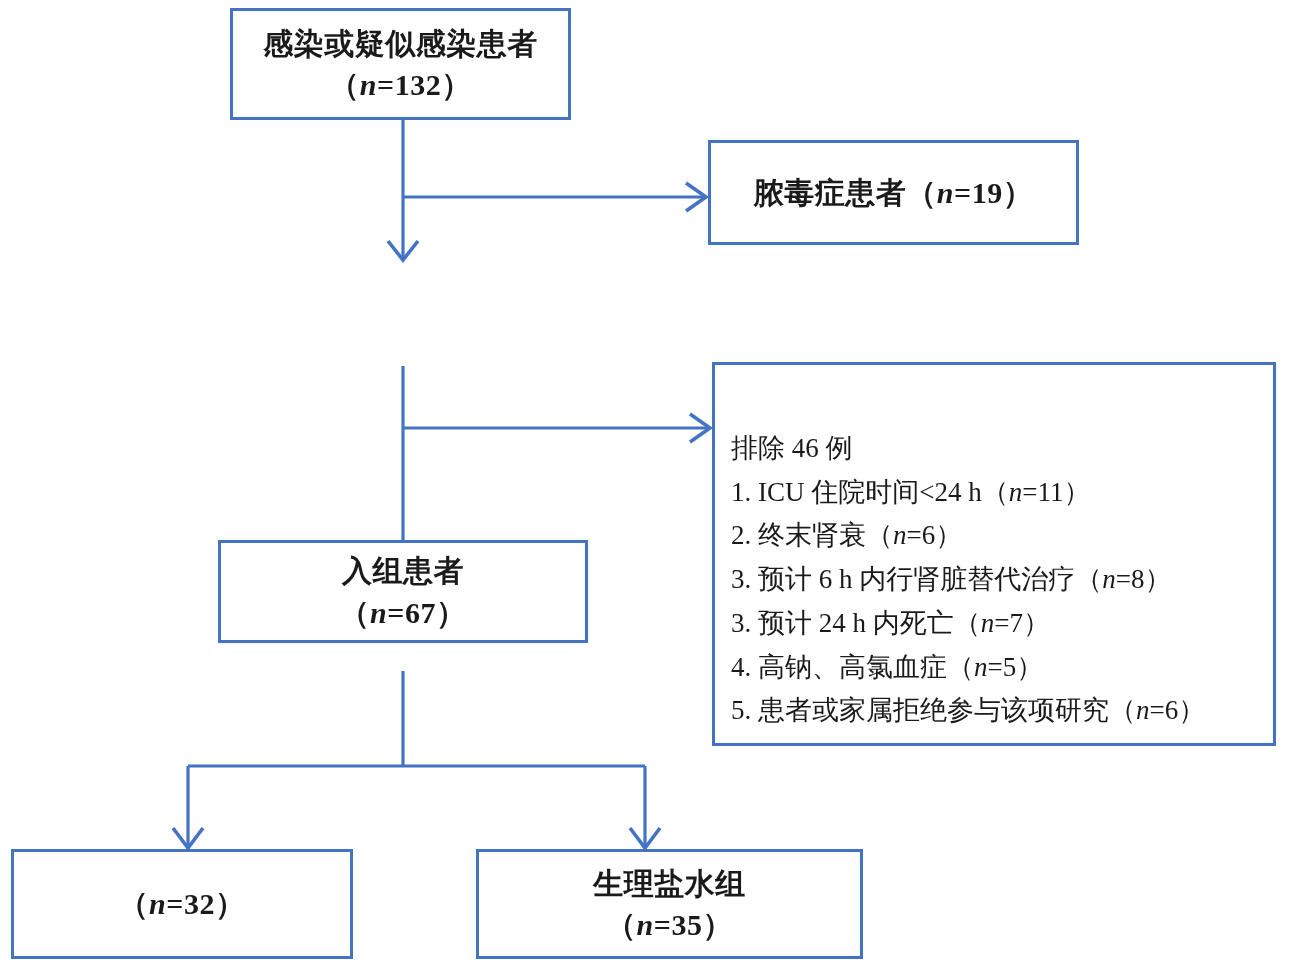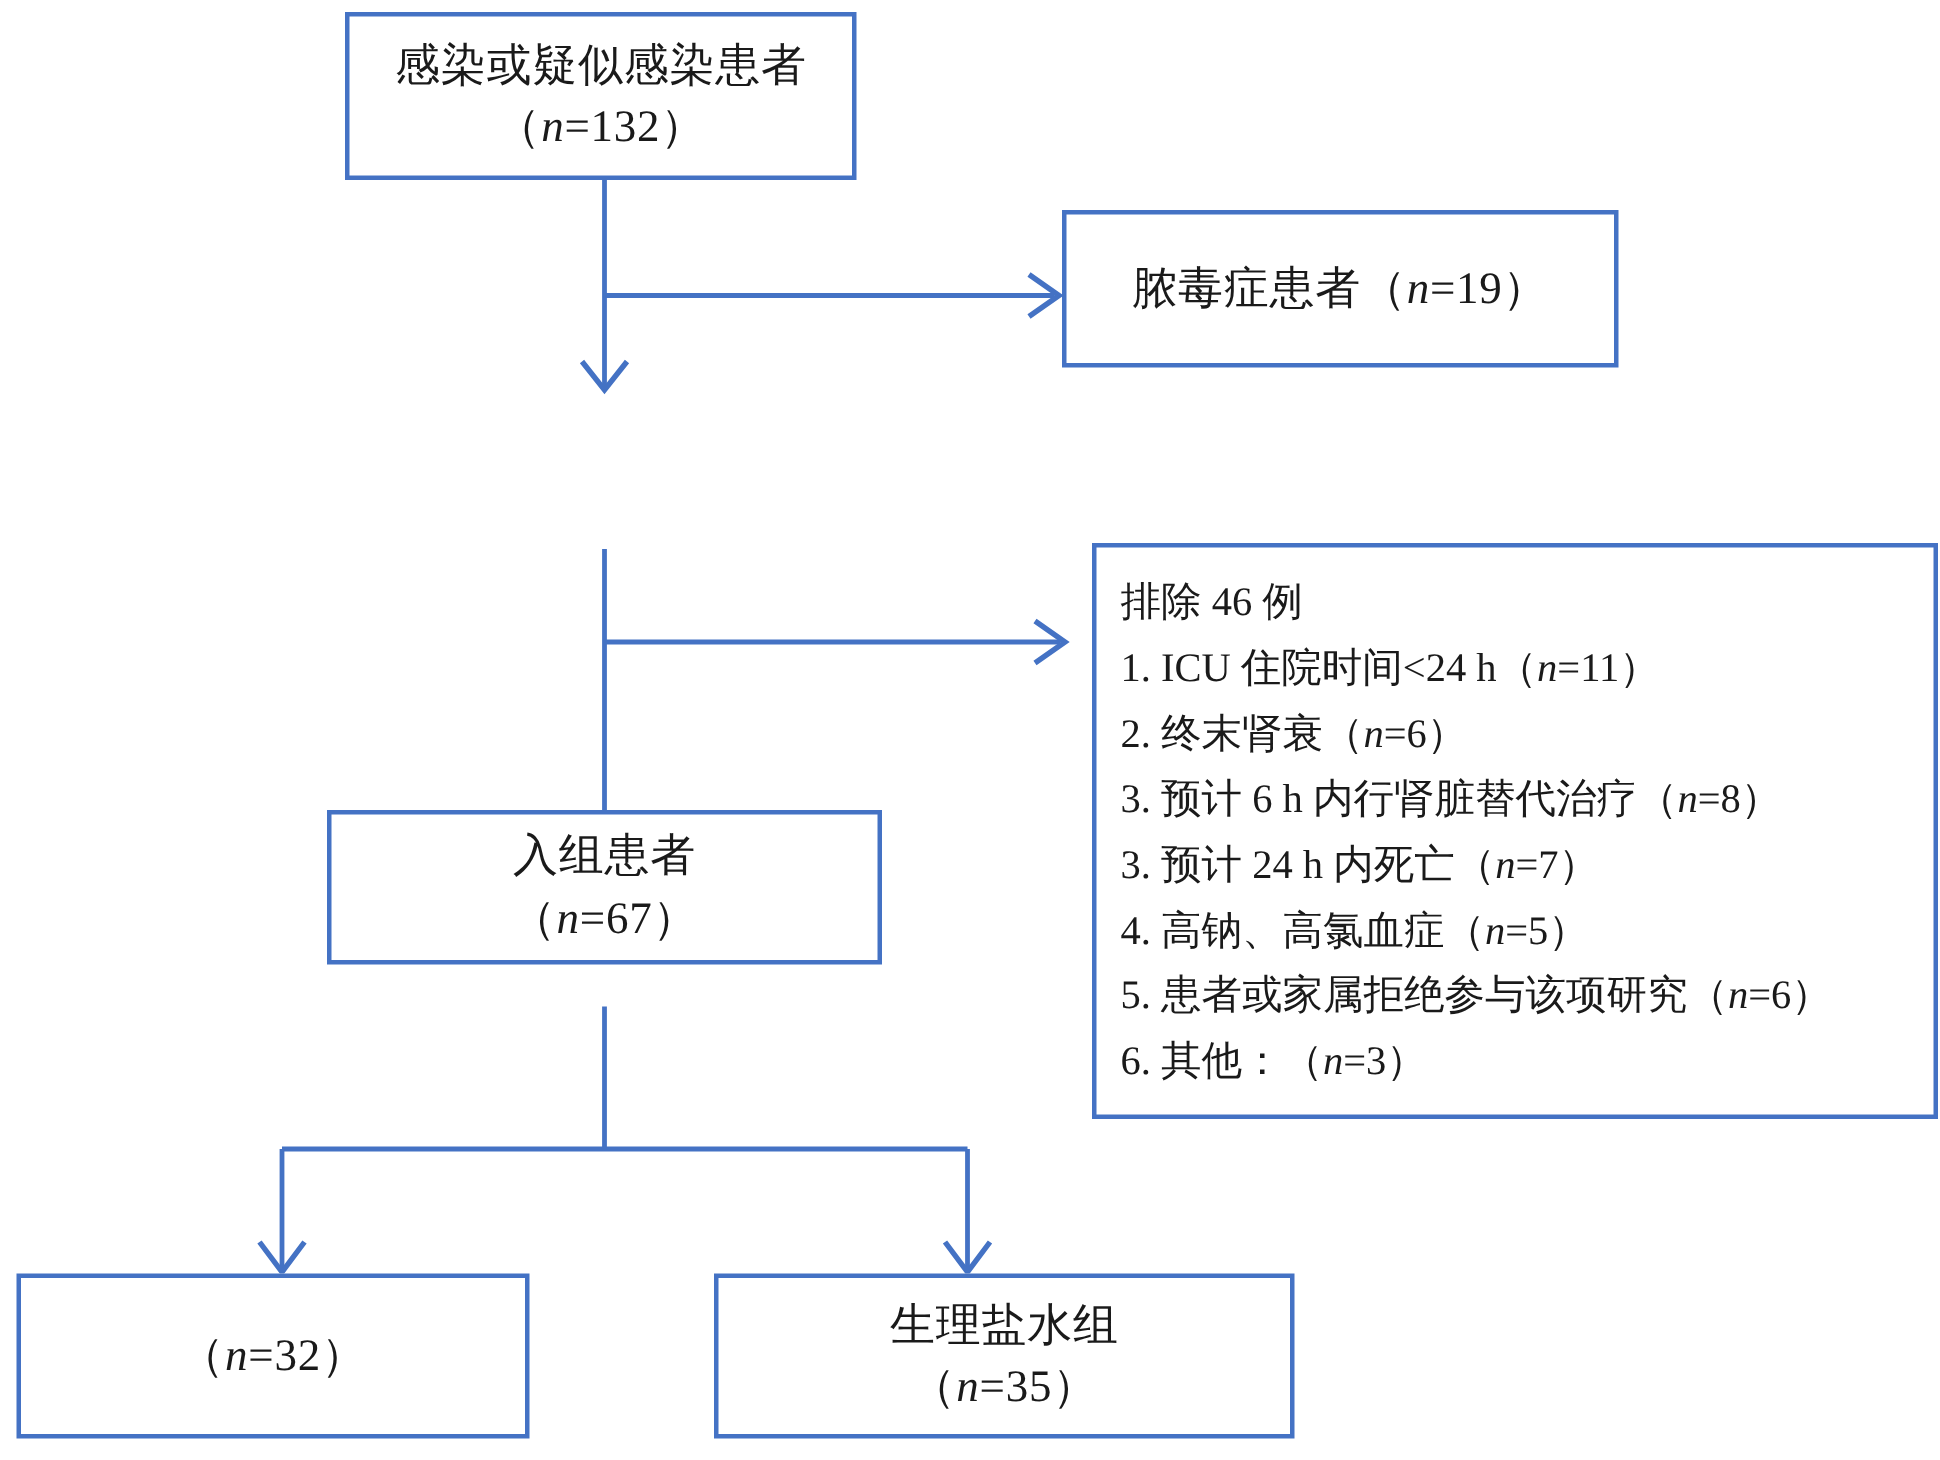--- a/index.html
+++ b/index.html
@@ -35,30 +35,29 @@
     justify-content: center;
     text-align: center;
     color: #1a1a1a;
   }
   .node .line {
     display: block;
     white-space: nowrap;
     line-height: 1.38;
   }
   .centered-node { font-size: 30px; }
-  .centered-node .line { letter-spacing: 0.5px; }
+  .centered-node .line { letter-spacing: 0.5px; font-weight: bold; }
 
   
   .list-node {
     align-items: flex-start;
-    justify-content: center;
+    justify-content: flex-end;
     text-align: left;
     padding: 12px 14px 10px 16px;
     font-size: 27px;
-    margin-left: 16px;
   }
   .list-node .line {
     line-height: 1.62;
     white-space: nowrap;
   }
   .n-italic {
     font-style: italic;
     font-family: "Liberation Serif", "DejaVu Serif", serif;
   }
   .num {
@@ -117,21 +116,20 @@
     <span class="line"><span class="num">2.</span>&nbsp;<span>终末肾衰（</span><span class="n-italic">n</span><span>=6）</span></span>
 
     <span class="line"><span class="num">3.</span>&nbsp;<span>预计 6 h 内行肾脏替代治疗（</span><span class="n-italic">n</span><span>=8）</span></span>
 
     <span class="line"><span class="num">3.</span>&nbsp;<span>预计 24 h 内死亡（</span><span class="n-italic">n</span><span>=7）</span></span>
 
     <span class="line"><span class="num">4.</span>&nbsp;<span>高钠、高氯血症（</span><span class="n-italic">n</span><span>=5）</span></span>
 
     <span class="line"><span class="num">5.</span>&nbsp;<span>患者或家属拒绝参与该项研究（</span><span class="n-italic">n</span><span>=6）</span></span>
 
-    <span class="line"><span class="num">6.</span>&nbsp;<span>其他：（</span><span class="n-italic">n</span><span>=3）</span></span>
   </div>
 
   <div class="node centered-node" style="left:218px; top:540px; width:370px; height:103px;">
     <span class="line">入组患者</span>
     <span class="line"><span>（</span><span class="n-italic">n</span><span>=67）</span></span>
   </div>
 
   <div class="node centered-node" style="left:11px; top:849px; width:342px; height:110px;">
     <span class="line"><span>（</span><span class="n-italic">n</span><span>=32）</span></span>
   </div>

